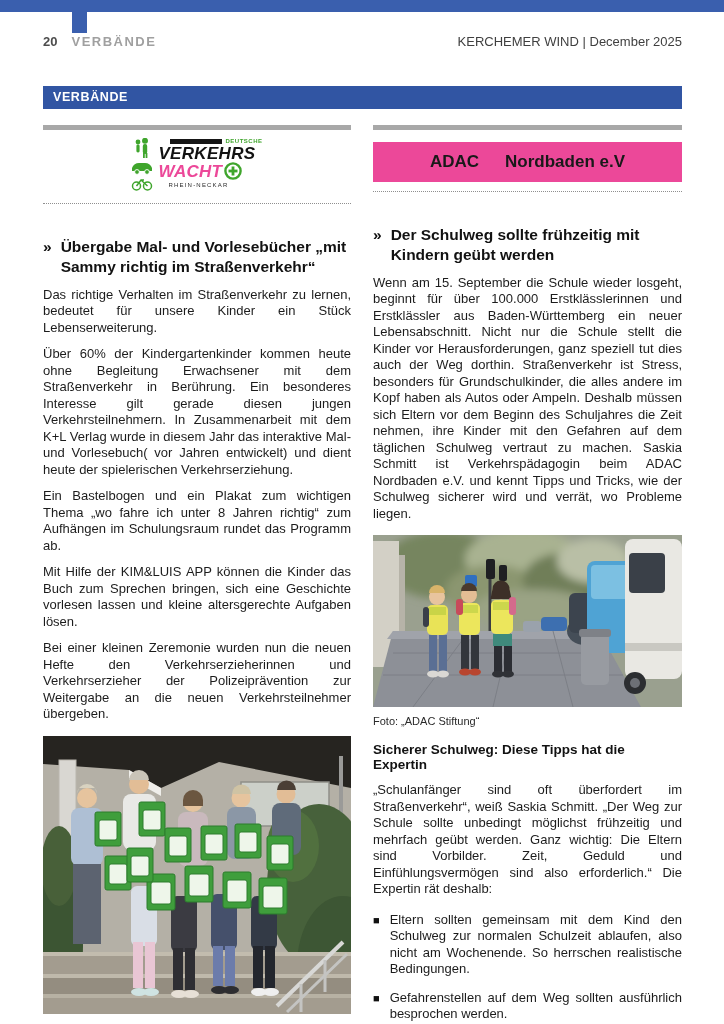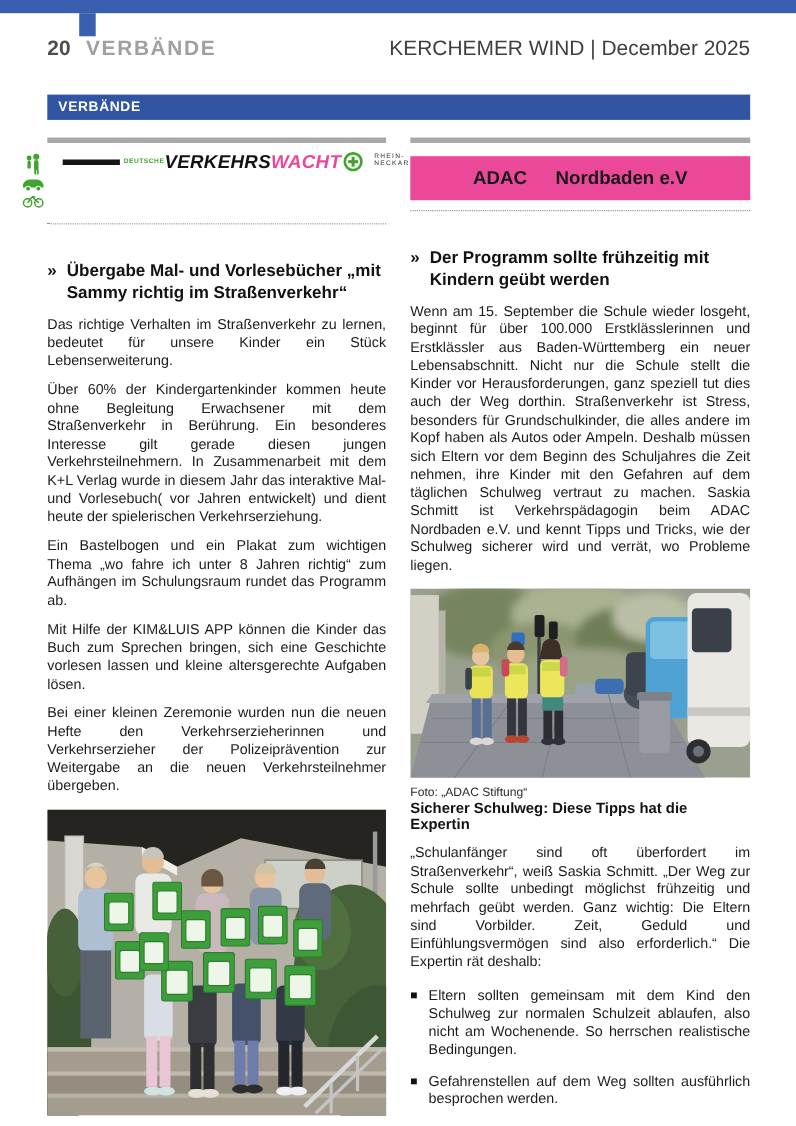--- a/index.html
+++ b/index.html
@@ -11,21 +11,21 @@
     color:#1c1c1c;
     overflow:hidden;
     margin:0 auto;
   }
   
   .topbar{position:absolute;top:0;left:0;width:724px;height:12px;background:#3a5fae;}
   .toptab{position:absolute;top:12px;left:72px;width:15px;height:21px;background:#3a5fae;}
   .header-row{
     position:absolute;top:34px;left:43px;width:639px;
     display:flex;justify-content:space-between;align-items:baseline;
-    font-size:19px;
+    font-size:13px;
   }
   .header-left{display:flex;gap:14px;align-items:baseline;}
   .page-num{color:#4d4d4d;font-weight:bold;}
   .section-name{color:#a0a0a0;font-weight:bold;letter-spacing:1.5px;}
   .issue-line{color:#3f3f3f;}
   .section-banner{
     position:absolute;top:86px;left:43px;width:639px;height:23px;
     background:#3155a3;color:#ffffff;font-weight:bold;font-size:12.5px;
     line-height:23px;padding-left:10px;letter-spacing:.6px;
     box-sizing:border-box;
@@ -33,21 +33,21 @@
   
   .col{position:absolute;top:120px;}
   .col-left{left:43px;width:308px;}
   .col-right{left:373px;width:309px;}
   .graybar{height:5px;background:#a8a8a8;margin-top:5px;}
   .dotted-sep{border-top:1px dotted #8f8f8f;height:0;}
   
   .logo-wrap{height:62px;margin-top:4px;display:flex;justify-content:center;align-items:center;}
   .vw-logo{display:flex;gap:5px;align-items:flex-start;}
   .vw-icons{width:22px;height:54px;}
-  .vw-text{display:flex;flex-direction:row;line-height:1;}
+  .vw-text{display:flex;flex-direction:column;line-height:1;}
   .vw-toprow{display:flex;align-items:center;gap:3px;margin-left:12px;}
   .vw-blackbar{width:52px;height:5px;background:#161616;}
   .vw-deutsche{font-size:6px;font-weight:bold;color:#3fa52c;letter-spacing:.5px;}
   .vw-line1{font-size:17px;font-weight:bold;font-style:italic;color:#121212;letter-spacing:.3px;margin-top:1px;}
   .vw-row2{display:flex;align-items:center;gap:2px;}
   .vw-line2{font-size:17px;font-weight:bold;font-style:italic;color:#ec4899;letter-spacing:.3px;}
   .vw-sub{font-size:6px;color:#2a2a2a;letter-spacing:1.2px;margin-top:2px;margin-left:10px;}
   
   .adac-banner{
     margin-top:12px;height:40px;background:#ec4899;
@@ -63,21 +63,21 @@
   }
   .art-heading .marker{flex:0 0 auto;}
   
   .body-p{
     font-size:13px;line-height:16.5px;text-align:justify;
     margin:10px 0 0 0;color:#1c1c1c;
   }
   .photo{display:block;margin-top:13px;}
   .photo svg{display:block;}
   .caption{font-size:11px;color:#2a2a2a;margin-top:8px;}
-  .subheading{font-size:13.5px;font-weight:bold;color:#121212;}
+  .subheading{font-size:13.5px;font-weight:bold;color:#121212;margin-top:15px;}
   
   .tips{margin-top:14px;display:flex;flex-direction:column;gap:12px;}
   .tip{display:flex;gap:10px;font-size:13px;line-height:16.5px;text-align:justify;}
   .tip .sq{flex:0 0 auto;font-size:11px;line-height:16.5px;color:#111;}
 </style>
 </head>
 <body>
 
 <div class="page">
 
@@ -279,21 +279,21 @@
 
     <div class="adac-banner">
       <span>ADAC</span>
       <span>Nordbaden e.V</span>
     </div>
 
     <div class="dotted-sep sep-right"></div>
 
     <div class="art-heading">
       <span class="marker">»</span>
-      <span>Der Programm sollte frühzeitig mit Kindern geübt werden</span>
+      <span>Der Schulweg sollte frühzeitig mit Kindern geübt werden</span>
     </div>
 
     <p class="body-p">Wenn am 15. September die Schule wieder losgeht, beginnt für über 100.000 Erstklässlerinnen und Erstklässler aus Baden-Württemberg ein neuer Lebensabschnitt. Nicht nur die Schule stellt die Kinder vor Herausforderungen, ganz speziell tut dies auch der Weg dorthin. Straßenverkehr ist Stress, besonders für Grundschulkinder, die alles andere im Kopf haben als Autos oder Ampeln. Deshalb müssen sich Eltern vor dem Beginn des Schuljahres die Zeit nehmen, ihre Kinder mit den Gefahren auf dem täglichen Schulweg vertraut zu machen. Saskia Schmitt ist Verkehrspädagogin beim ADAC Nordbaden e.V. und kennt Tipps und Tricks, wie der Schulweg sicherer wird und verrät, wo Probleme liegen.</p>
 
     <div class="photo">
       <svg width="309" height="172" viewBox="0 0 309 172">
         <defs>
             <filter id="blur1">
               <feGaussianBlur stdDeviation="4"></feGaussianBlur>
             </filter>

